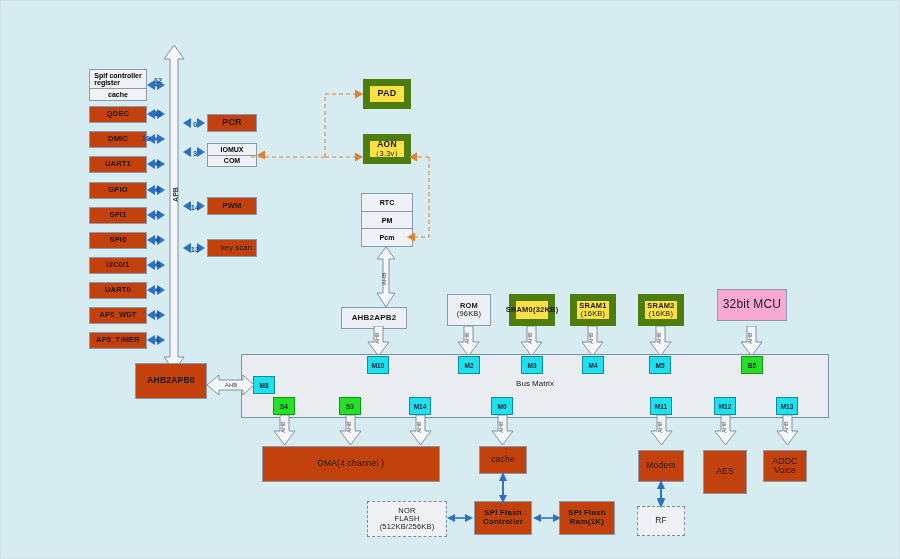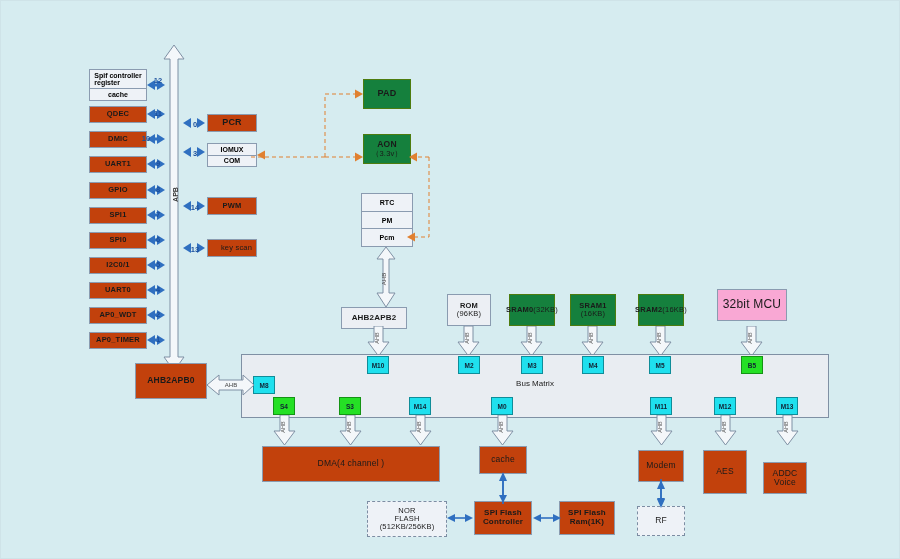--- a/index.html
+++ b/index.html
@@ -24,22 +24,22 @@
     text-align:center;
     background:#c2410c;
     border:1px solid #8a9bb0;
     color:#1a1a1a;
     line-height:1.1;
     font-size:7.5px;
     font-weight:bold;
     letter-spacing:.2px;
   }
   .box.orange{
-    background:#15803d;
-    border:1px solid #4d7c0f;
+    background:#fde047;
+    border:7px solid #4d7c0f;
   }
   .box.dashed{
     background:#eef2f7;
     border:1px dashed #7c8da3;
   }
   .box.white{background:#eceff4;}
   .box.big{font-size:12px;font-weight:normal;background:#f9a8d4;}
   .box.mid{font-size:8.5px;}
   .stack{
     position:absolute;
@@ -237,29 +237,29 @@
 
   <div class="box white" style="left:340px;top:306px;width:66px;height:22px;font-size:8px;">AHB2APB2</div>
 
   <div class="box white" style="left:446px;top:293px;width:44px;height:32px;flex-direction:column;">
     <span>ROM</span>
     <span style="font-weight:normal;">(96KB)</span>
   </div>
 
   <div class="box orange" style="left:508px;top:293px;width:46px;height:32px;flex-direction:row;">
     <span>SRAM0</span>
-    <span style="font-weight:normal;">(32KB)</span>
+    <span style="font-weight:bold;">(32KB)</span>
   </div>
 
   <div class="box orange" style="left:569px;top:293px;width:46px;height:32px;flex-direction:column;">
     <span>SRAM1</span>
     <span style="font-weight:normal;">(16KB)</span>
   </div>
 
-  <div class="box orange" style="left:637px;top:293px;width:46px;height:32px;flex-direction:row;">
+  <div class="box orange" style="left:637px;top:293px;width:46px;height:32px;flex-direction:column;">
     <span>SRAM2</span>
     <span style="font-weight:normal;">(16KB)</span>
   </div>
 
   <div class="box big" style="left:716px;top:288px;width:70px;height:32px;">32bit MCU</div>
 
   <svg class="svgwrap" style="left:330px;top:325px;width:470px;height:32px;">
     <g fill="#f4f7fa" stroke="#7f90a4" stroke-width="1">
       <polygon points="43,0 52,0 52,16 58,16 47.5,30 37,16 43,16"></polygon>
       <polygon points="133,0 142,0 142,16 148,16 137.5,30 127,16 133,16"></polygon>
@@ -328,21 +328,21 @@
   </svg>
 
   <div class="box" style="left:261px;top:445px;width:178px;height:36px;font-size:8.5px;font-weight:normal;">DMA(4 channel )</div>
 
   <div class="box" style="left:478px;top:445px;width:48px;height:28px;font-size:8.5px;font-weight:normal;">cache</div>
 
   <div class="box" style="left:637px;top:449px;width:46px;height:32px;font-size:8.5px;font-weight:normal;">Modem</div>
 
   <div class="box" style="left:702px;top:449px;width:44px;height:44px;font-size:8.5px;font-weight:normal;">AES</div>
 
-  <div class="box" style="left:762px;top:449px;width:44px;height:32px;flex-direction:column;font-size:8.5px;font-weight:normal;margin-top:12px;">
+  <div class="box" style="left:762px;top:449px;width:44px;height:32px;flex-direction:column;font-size:8.5px;font-weight:normal;">
     <span>ADDC</span>
     <span>Voice</span>
   </div>
 
   <div class="box dashed" style="left:366px;top:500px;width:80px;height:36px;flex-direction:column;font-size:7.5px;font-weight:normal;">
     <span>NOR</span>
     <span>FLASH</span>
     <span>(512KB/256KB)</span>
   </div>
 

